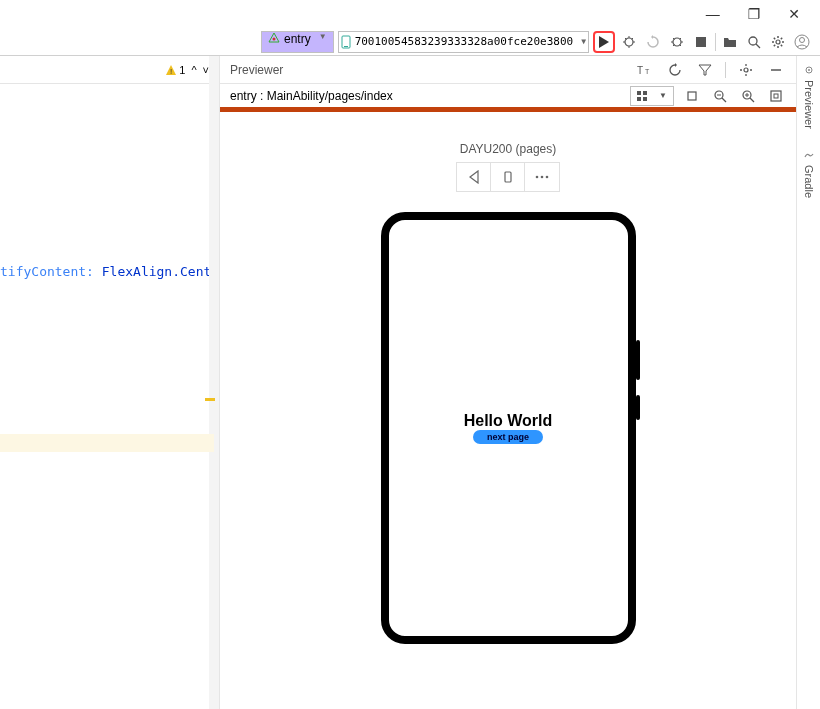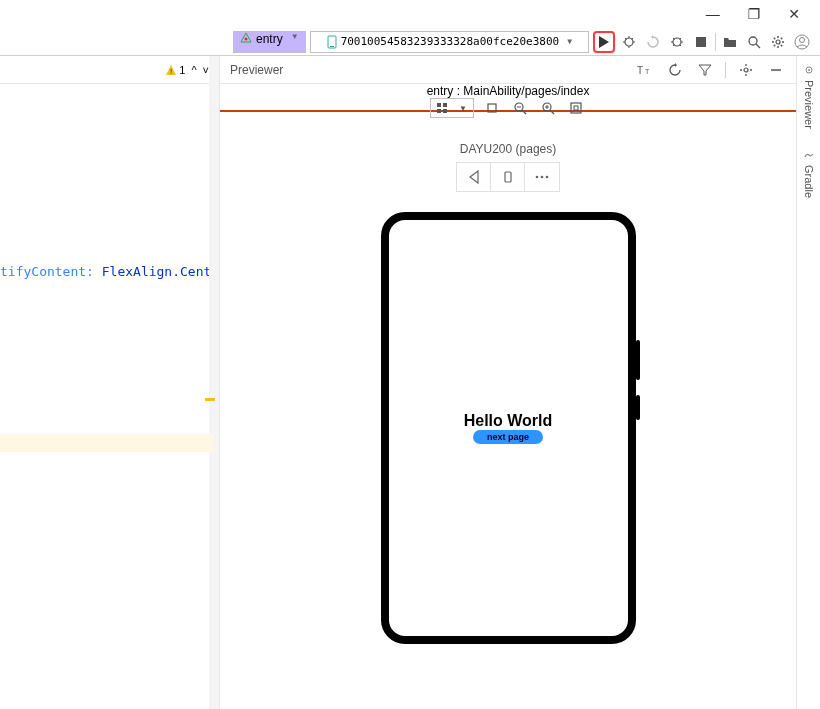--- a/index.html
+++ b/index.html
@@ -4,42 +4,42 @@
 <style>
   * { box-sizing: border-box; margin: 0; padding: 0; }
   body { font-family: -apple-system, BlinkMacSystemFont, "Segoe UI", Arial, sans-serif; font-size: 12px; background: #fff; width: 820px; height: 709px; overflow: hidden; position: relative; }
 
   .window-controls { position: absolute; top: 0; right: 0; height: 28px; display: flex; align-items: center; gap: 28px; padding-right: 20px; }
   .window-controls span { color: #333; font-size: 14px; cursor: default; }
 
   .top-toolbar { position: absolute; top: 28px; left: 0; right: 0; height: 28px; border-bottom: 1px solid #d0d0d0; display: flex; align-items: center; justify-content: flex-end; padding-right: 8px; gap: 4px; }
   .module-select { display: flex; align-items: flex-start; border: 1px solid #c0c0c0; height: 22px; padding: 0 6px; gap: 4px; background: #c4b5fd; }
   .module-select .tri-icon { width: 12px; height: 12px; display: flex; align-items: center; justify-content: center; }
-  .device-select { display: flex; align-items: center; border: 1px solid #c0c0c0; height: 22px; padding: 0 16px; gap: 4px; background: #fff; font-family: monospace; font-size: 11px; }
+  .device-select { display: flex; align-items: center; border: 1px solid #c0c0c0; height: 22px; padding: 0 2px; gap: 4px; background: #fff; font-family: monospace; font-size: 11px; }
   .dd-arrow { font-size: 8px; color: #666; margin-left: 4px; }
   .run-btn { border: 2px solid #ff3b3b; border-radius: 4px; width: 22px; height: 22px; display: flex; align-items: center; justify-content: center; }
   .icon-btn { width: 20px; height: 20px; display: flex; align-items: center; justify-content: center; color: #555; cursor: pointer; }
   .icon-btn.disabled { color: #bbb; }
 
   .left-pane { position: absolute; left: 0; top: 56px; width: 220px; bottom: 0; background: #fff; border-right: 1px solid #e5e5e5; }
   .left-status { height: 28px; border-bottom: 1px solid #e5e5e5; display: flex; justify-content: flex-end; align-items: center; padding-right: 10px; gap: 6px; font-size: 11px; }
   .warn-badge { display: flex; align-items: center; gap: 2px; }
   .left-code { padding-top: 180px; }
   .code-line { font-family: "Consolas", monospace; font-size: 13px; white-space: nowrap; }
   .code-key { color: #3b82f6; }
   .code-val { color: #0033cc; }
   .gutter-mark { position: absolute; left: 205px; top: 342px; width: 10px; height: 3px; background: #f0c020; }
   .highlight-line { position: absolute; left: 0; right: 5px; top: 378px; height: 18px; background: #fdf7e3; }
   .right-gutter { position: absolute; right: 0; top: 0; bottom: 0; width: 10px; background: #f4f4f4; }
 
   .main-area { position: absolute; left: 220px; right: 24px; top: 56px; bottom: 0; background: #fff; display: flex; flex-direction: column; }
   .previewer-header { height: 28px; border-bottom: 1px solid #e5e5e5; display: flex; align-items: center; justify-content: space-between; padding: 0 10px; }
   .previewer-header .ph-left { color: #555; }
   .ph-right { display: flex; align-items: center; gap: 10px; }
-  .breadcrumb-bar { height: 28px; border-bottom: 2px solid #c2410c; display: flex; align-items: center; justify-content: space-between; padding: 0 10px; flex-direction: column; }
+  .breadcrumb-bar { height: 28px; border-bottom: 5px solid #c2410c; display: flex; align-items: center; justify-content: space-between; padding: 0 10px; }
   .bc-right { display: flex; align-items: center; gap: 8px; }
   .pill-group { display: flex; border: 1px solid #c0c0c0; height: 20px; align-items: center; }
   .pill-group .seg { padding: 0 6px; display: flex; align-items: center; height: 100%; }
 
   .preview-canvas { flex: 1; display: flex; flex-direction: column; align-items: center; padding-top: 30px; }
   .device-name { color: #555; margin-bottom: 6px; }
   .device-controls { display: flex; border: 1px solid #e0e0e0; height: 30px; align-items: center; margin-bottom: 20px; }
   .device-controls .dc-btn { width: 34px; height: 100%; display: flex; align-items: center; justify-content: center; border-right: 1px solid #e0e0e0; color: #666; }
   .device-controls .dc-btn:last-child { border-right: none; }
 

